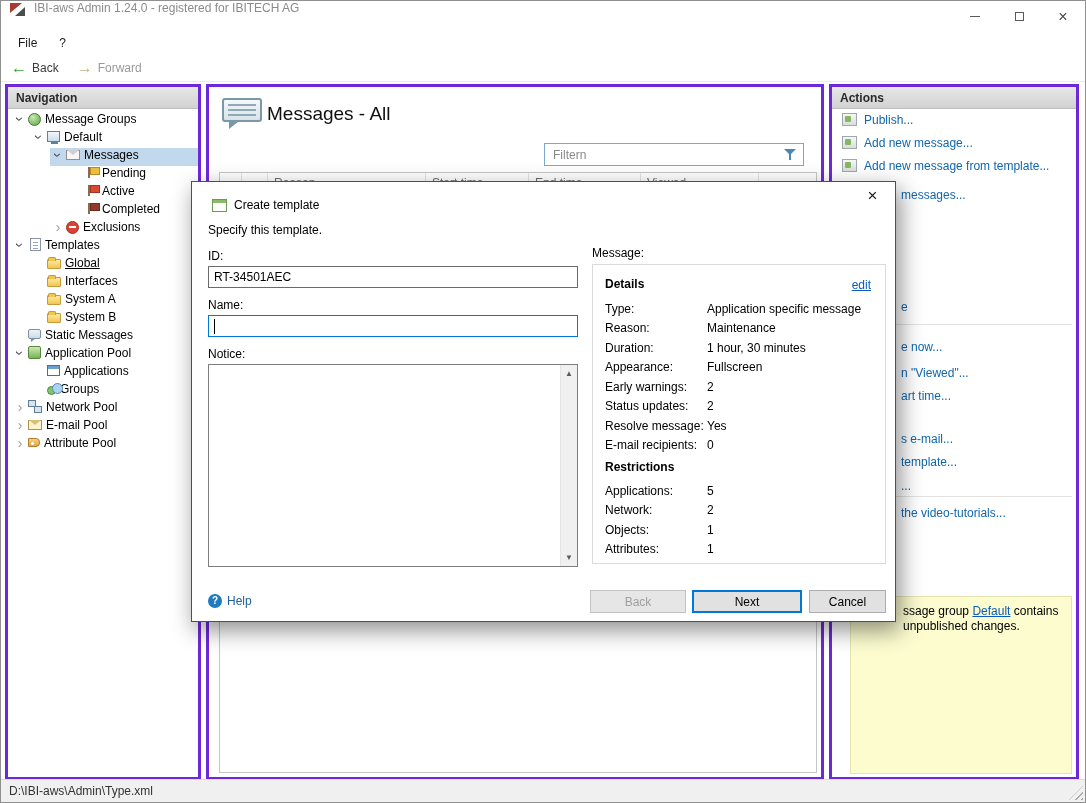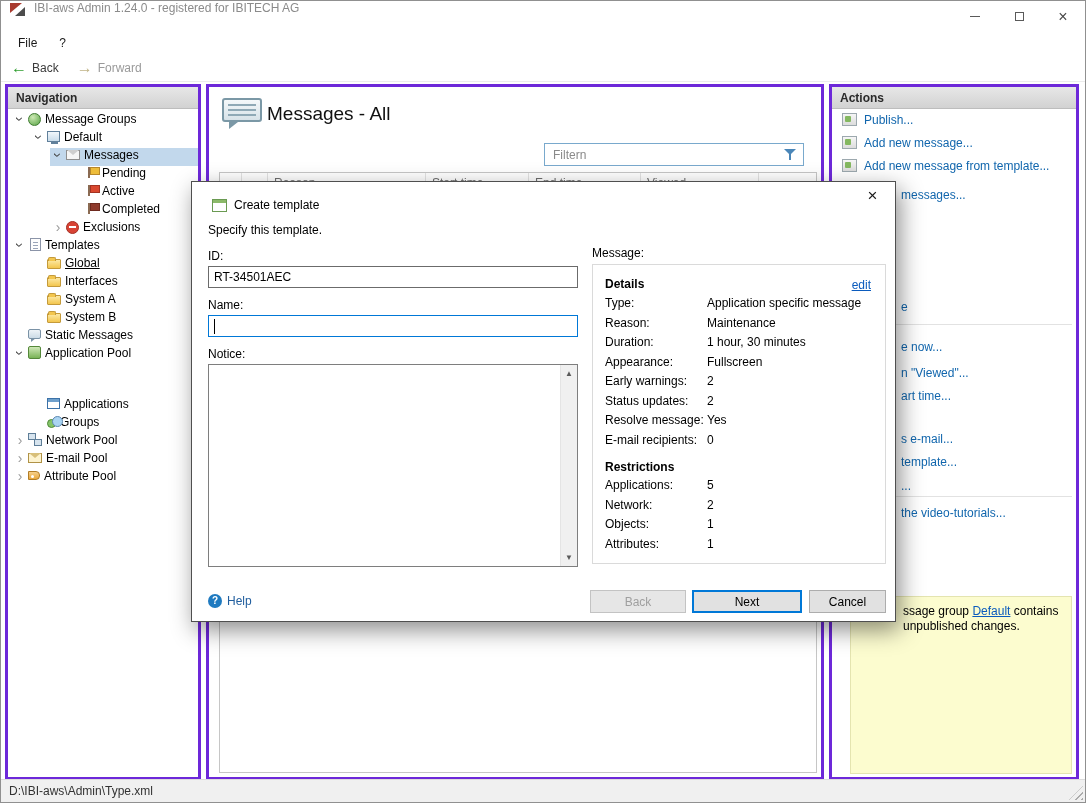--- a/index.html
+++ b/index.html
@@ -120,21 +120,21 @@
   .notice-area{position:absolute;left:16px;top:182px;width:370px;height:203px;border:1px solid #7e7e7e;background:#fff}
   .vscroll{position:absolute;right:0;top:0;bottom:0;width:17px;background:#f0f0f0;border-left:1px solid #e4e4e4}
   .scroll-btn{position:absolute;left:0;right:0;height:17px;text-align:center;font-size:8px;color:#5a5a5a;line-height:17px}
   .scroll-btn.up{top:0}
   .scroll-btn.down{bottom:0}
   .msg-label{position:absolute;left:400px;top:64px}
   .details-panel{position:absolute;left:400px;top:82px;width:294px;height:300px;border:1px solid #dadada;padding:12px 12px 0 12px}
   .details-heading{font-weight:bold}
   .edit-link{position:absolute;top:13px;right:14px;color:#0b5bbd;text-decoration:underline}
   .d-rows{margin-top:5px}
-  .d-row{display:flex;height:19.5px;align-items:flex-start}
+  .d-row{display:flex;height:19.5px;align-items:flex-end}
   .d-row .lab{width:102px;flex:none}
   .restr-heading{font-weight:bold;margin-top:8px;margin-bottom:4px}
   .dlg-help{position:absolute;left:16px;top:412px;display:flex;align-items:center;color:#215e9e}
   .help-icon{width:14px;height:14px;border-radius:50%;background:#1f7ac0;color:#fff;font-size:10px;font-weight:bold;text-align:center;line-height:14px;margin-right:5px;flex:none}
   .btn{position:absolute;top:408px;height:23px;background:#e1e1e1;border:1px solid #adadad;font:inherit;font-size:12px;text-align:center;color:#000}
   .btn-back{left:398px;width:96px;color:#9f9f9f;background:#e6e6e6;border-color:#c3c3c3}
   .btn-next{left:500px;width:110px;border:2px solid #0078d7}
   .btn-cancel{left:617px;width:77px}
 
   
@@ -272,21 +272,21 @@
             <span class="tree-label">Static Messages</span>
           </span>
         </div>
         <div class="tree-row" style="padding-left: 4px;">
           <span class="tree-inner">
             <span class="tree-arrow open">›</span>
             <span class="ti ic-application-pool"></span>
             <span class="tree-label">Application Pool</span>
           </span>
         </div>
-        <div class="tree-row" style="padding-left: 23px; margin-top: 33px;">
+        <div class="tree-row" style="padding-left: 23px;">
           <span class="tree-inner">
             <span class="tree-arrow none"></span>
             <span class="ti ic-applications"></span>
             <span class="tree-label">Applications</span>
           </span>
         </div>
         <div class="tree-row" style="padding-left: 23px;">
           <span class="tree-inner">
             <span class="tree-arrow none"></span>
             <span class="ti ic-groups"></span>

